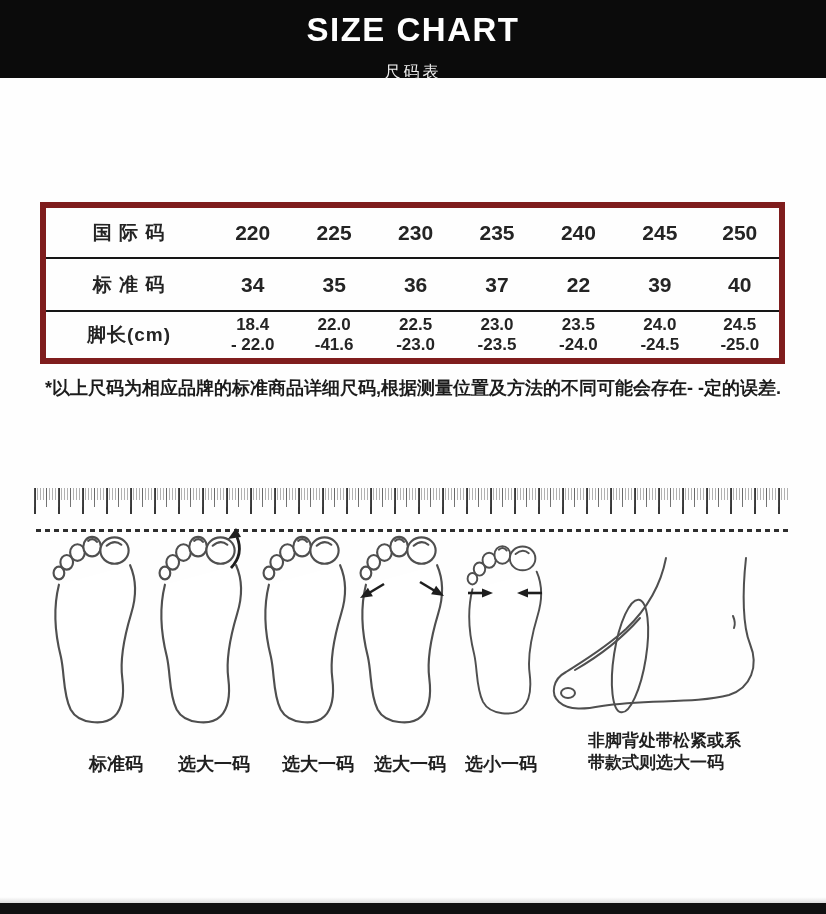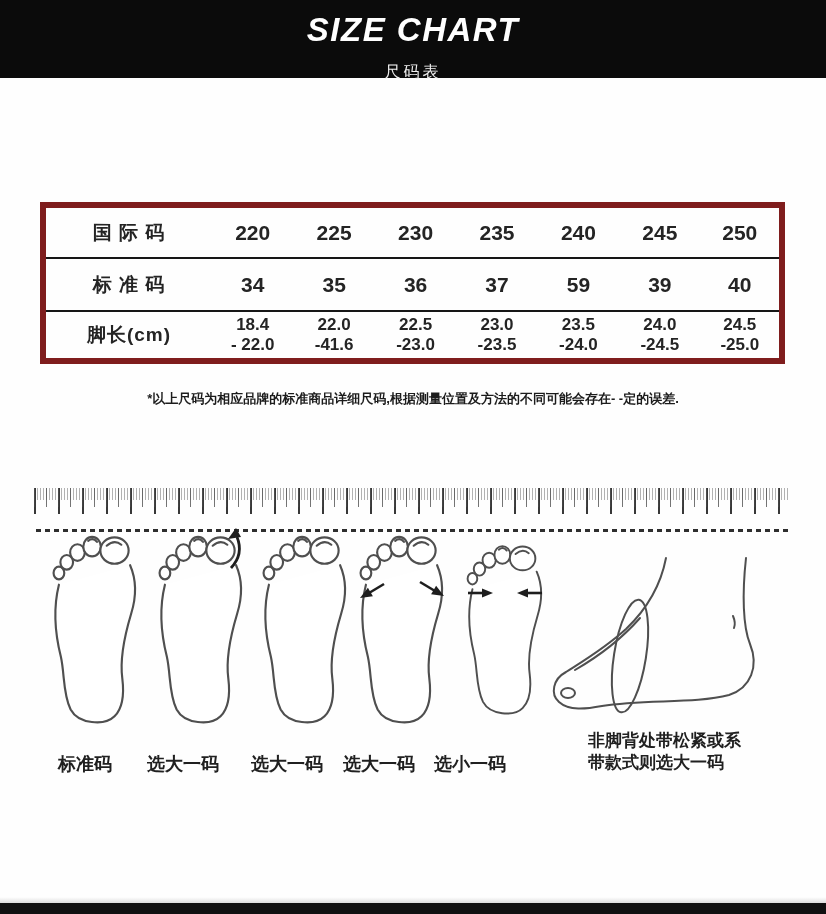--- a/index.html
+++ b/index.html
@@ -11,21 +11,21 @@
     overflow:hidden;
     font-family:"Liberation Sans","DejaVu Sans",sans-serif;
     color:#1f1f1f;
   }
   
   .header{
     position:absolute;top:0;left:0;right:0;height:78px;
     background:#0b0b0b;color:#ffffff;text-align:center;
   }
   .header .title{
-    padding-top:11px;font-size:33px;font-weight:bold;letter-spacing:1.5px;font-style:italic;
+    padding-top:11px;font-size:33px;font-weight:bold;letter-spacing:1.5px;
   }
   .header .subtitle{
     margin-top:13px;font-size:16px;letter-spacing:3px;color:#f0f0f0;
   }
   
   table.size-table{
     position:absolute;left:40px;top:202px;width:745px;
     border-collapse:collapse;table-layout:fixed;
     border:6px solid #7f1d1d;
   }
@@ -34,22 +34,22 @@
   table.size-table td{
     text-align:center;vertical-align:middle;padding:0;
     color:#242424;font-weight:600;
   }
   td.row-label{width:166px;font-size:19px;letter-spacing:1px;}
   tr.r1{height:53px;}  tr.r2{height:53px;margin-left:14px;}  tr.r3{height:50px;}
   td.num{font-size:21px;}
   td.cm div{font-size:17px;line-height:1.2;}
   
   .note{
-    position:absolute;top:390px;left:0;right:0;
-    text-align:center;font-size:13px;font-weight:bold;color:#1c1c1c;
+    position:absolute;top:376px;left:0;right:0;
+    text-align:center;font-size:18px;font-weight:bold;color:#1c1c1c;
   }
   
   .ruler{
     position:absolute;left:34px;top:488px;width:756px;height:26px;
     background-image:
       repeating-linear-gradient(90deg, rgba(85,85,85,.45) 0 1px, transparent 1px 3px),
       repeating-linear-gradient(90deg, rgba(70,70,70,.75) 0 1px, transparent 1px 12px),
       repeating-linear-gradient(90deg, rgba(45,45,45,.95) 0 1.5px, transparent 1.5px 24px);
     background-size:100% 12px,100% 19px,100% 26px;
     background-repeat:no-repeat;
@@ -67,21 +67,21 @@
   .foot-4{left:352px;}
   .foot-5{left:461px;}
   .arrow-overlay{position:absolute;}
   .arrow-up{left:220px;top:528px;}
   .arrows-out{left:350px;top:578px;}
   .arrows-in{left:466px;top:584px;}
   .side-foot{position:absolute;left:548px;top:556px;}
   
   .foot-label{
     position:absolute;top:752px;transform:translateX(-50%);
-    font-size:18px;font-weight:600;color:#202020;white-space:nowrap;
+    font-size:18px;font-weight:600;color:#202020;white-space:nowrap;margin-left:31px;
   }
   .fl-1{left:85px;} .fl-2{left:183px;} .fl-3{left:287px;} .fl-4{left:379px;} .fl-5{left:470px;}
   .side-note{
     position:absolute;left:588px;top:730px;
     font-size:17px;font-weight:600;color:#202020;line-height:22px;white-space:nowrap;
   }
   
   .footer-fade{position:absolute;left:0;right:0;top:897px;height:6px;
     background:linear-gradient(#ffffff,#dddddd);}
   .footer-bar{position:absolute;left:0;right:0;bottom:0;height:11px;background:#101010;}
@@ -107,21 +107,21 @@
       <td class="num">240</td>
       <td class="num">245</td>
       <td class="num">250</td>
     </tr>
     <tr class="r2">
       <td class="row-label">标 准 码</td>
       <td class="num">34</td>
       <td class="num">35</td>
       <td class="num">36</td>
       <td class="num">37</td>
-      <td class="num">59</td>
+      <td class="num">22</td>
       <td class="num">39</td>
       <td class="num">40</td>
     </tr>
     <tr class="r3">
       <td class="row-label">脚长(cm)</td>
       <td class="cm">
         <div>18.4</div>
         <div>- 22.0</div>
       </td>
       <td class="cm">

